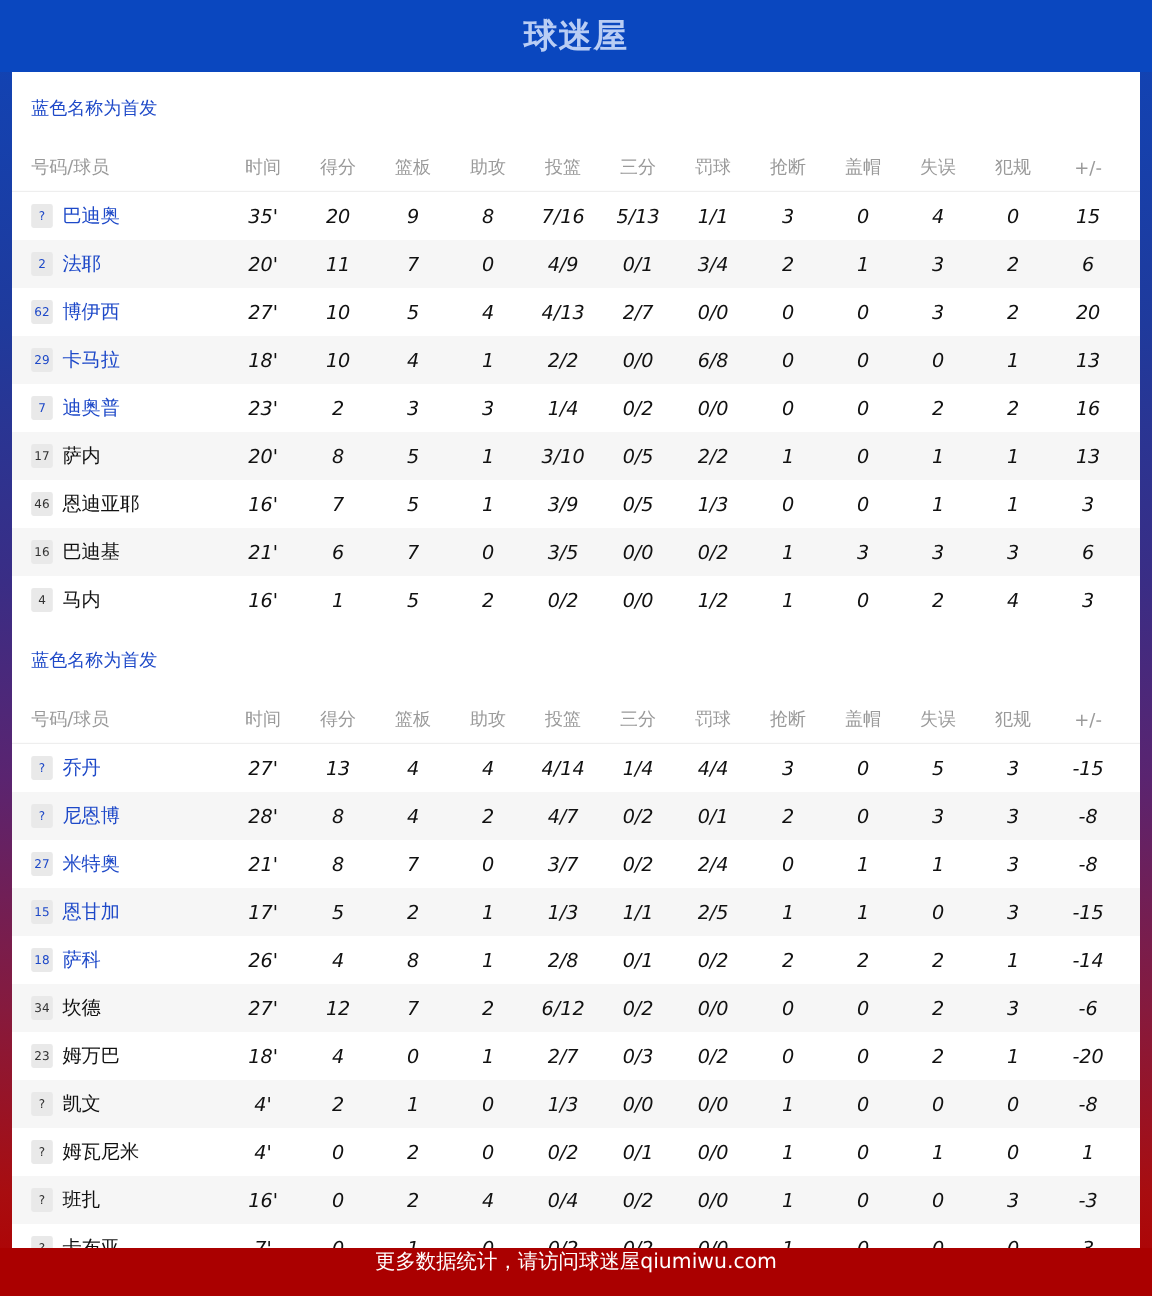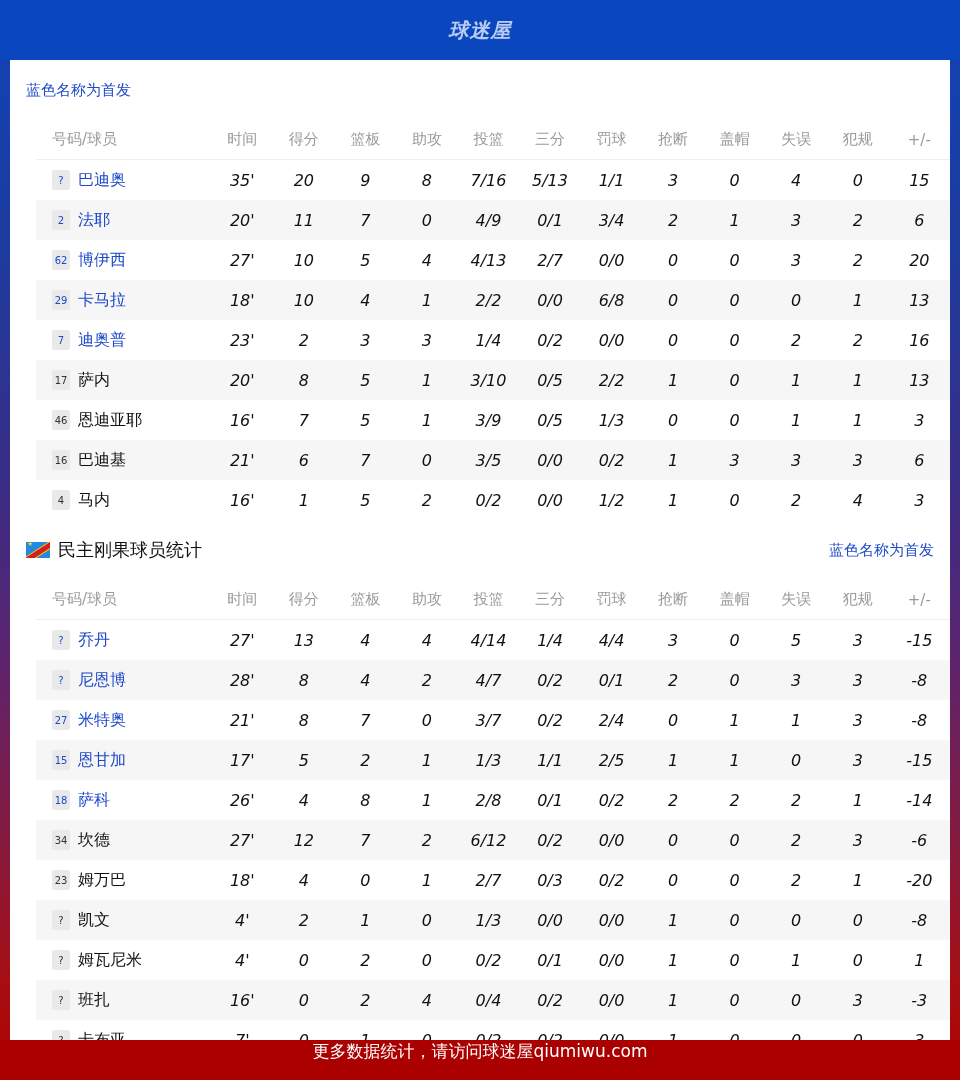--- a/index.html
+++ b/index.html
@@ -7,22 +7,21 @@
   body {
     font-family: "DejaVu Sans", "Liberation Sans", sans-serif;
     background: linear-gradient(180deg, #0f45b8 0%, #1f3a9c 25%, #3a2d85 45%, #5a2470 60%, #861a3d 78%, #a80d10 92%, #b00000 100%);
     position: relative;
   }
   .topbar {
     height: 60px; display: flex; align-items: center; justify-content: center;
     background: #0a47bf;
   }
   .logo {
-    font-size: 20px; font-weight: bold; color: #b9cdf4; letter-spacing: 1px;
-    font-style: italic;
+    font-size: 28px; font-weight: bold; color: #b9cdf4; letter-spacing: 1px;
   }
   .card {
     position: absolute; left: 10px; top: 60px; width: 940px; height: 980px;
     background: #ffffff;
   }
   .section-head {
     height: 60px; display: flex; align-items: center; justify-content: space-between;
     padding: 0 16px 0 16px;
   }
   .team-title { display: flex; align-items: center; gap: 8px; }
@@ -33,21 +32,21 @@
     content: ""; position: absolute; left: -6px; top: 6px; width: 40px; height: 5px;
     background: #d21f1f; border-top: 1.5px solid #f4d21e; border-bottom: 1.5px solid #f4d21e;
     transform: rotate(-33deg);
   }
   .flag-cd::after {
     content: "★"; position: absolute; left: 1px; top: -2px; font-size: 7px; color: #f4d21e;
   }
   .team-name { font-size: 18px; color: #111; font-weight: 500; }
   .starter-note { font-size: 15px; color: #1e49c8; }
   .row {
-    display: flex; align-items: center; height: 40px; font-size: 16px; color: #111; margin-left: 26px;
+    display: flex; align-items: center; height: 40px; font-size: 16px; color: #111;
   }
   .row.header { color: #9a9a9a; font-size: 15px; border-bottom: 1px solid #eeeeee; }
   .row.alt { background: #f6f6f6; }
   .c-player { width: 178px; padding-left: 16px; display: flex; align-items: center; gap: 8px; }
   .c { width: 62.5px; text-align: center; font-style: italic; }
   .row.header .c { font-style: normal; }
   .jersey {
     width: 18px; height: 20px; background: #e9e9e9; border-radius: 2px;
     font-size: 10px; font-style: normal; display: flex; align-items: center; justify-content: center;
     color: #333;
@@ -246,24 +245,20 @@
         <div class="c">1/2</div>
         <div class="c">1</div>
         <div class="c">0</div>
         <div class="c">2</div>
         <div class="c">4</div>
         <div class="c">3</div>
       </div>
     </div>
     <div>
       <div class="section-head">
-        <div class="team-title">
-          <span class="flag flag-cd"></span>
-          <span class="team-name">民主刚果球员统计</span>
-        </div>
         <span class="starter-note">蓝色名称为首发</span>
       </div>
       <div class="row header">
         <div class="c-player">号码/球员</div>
         <div class="c">时间</div>
         <div class="c">得分</div>
         <div class="c">篮板</div>
         <div class="c">助攻</div>
         <div class="c">投篮</div>
         <div class="c">三分</div>

